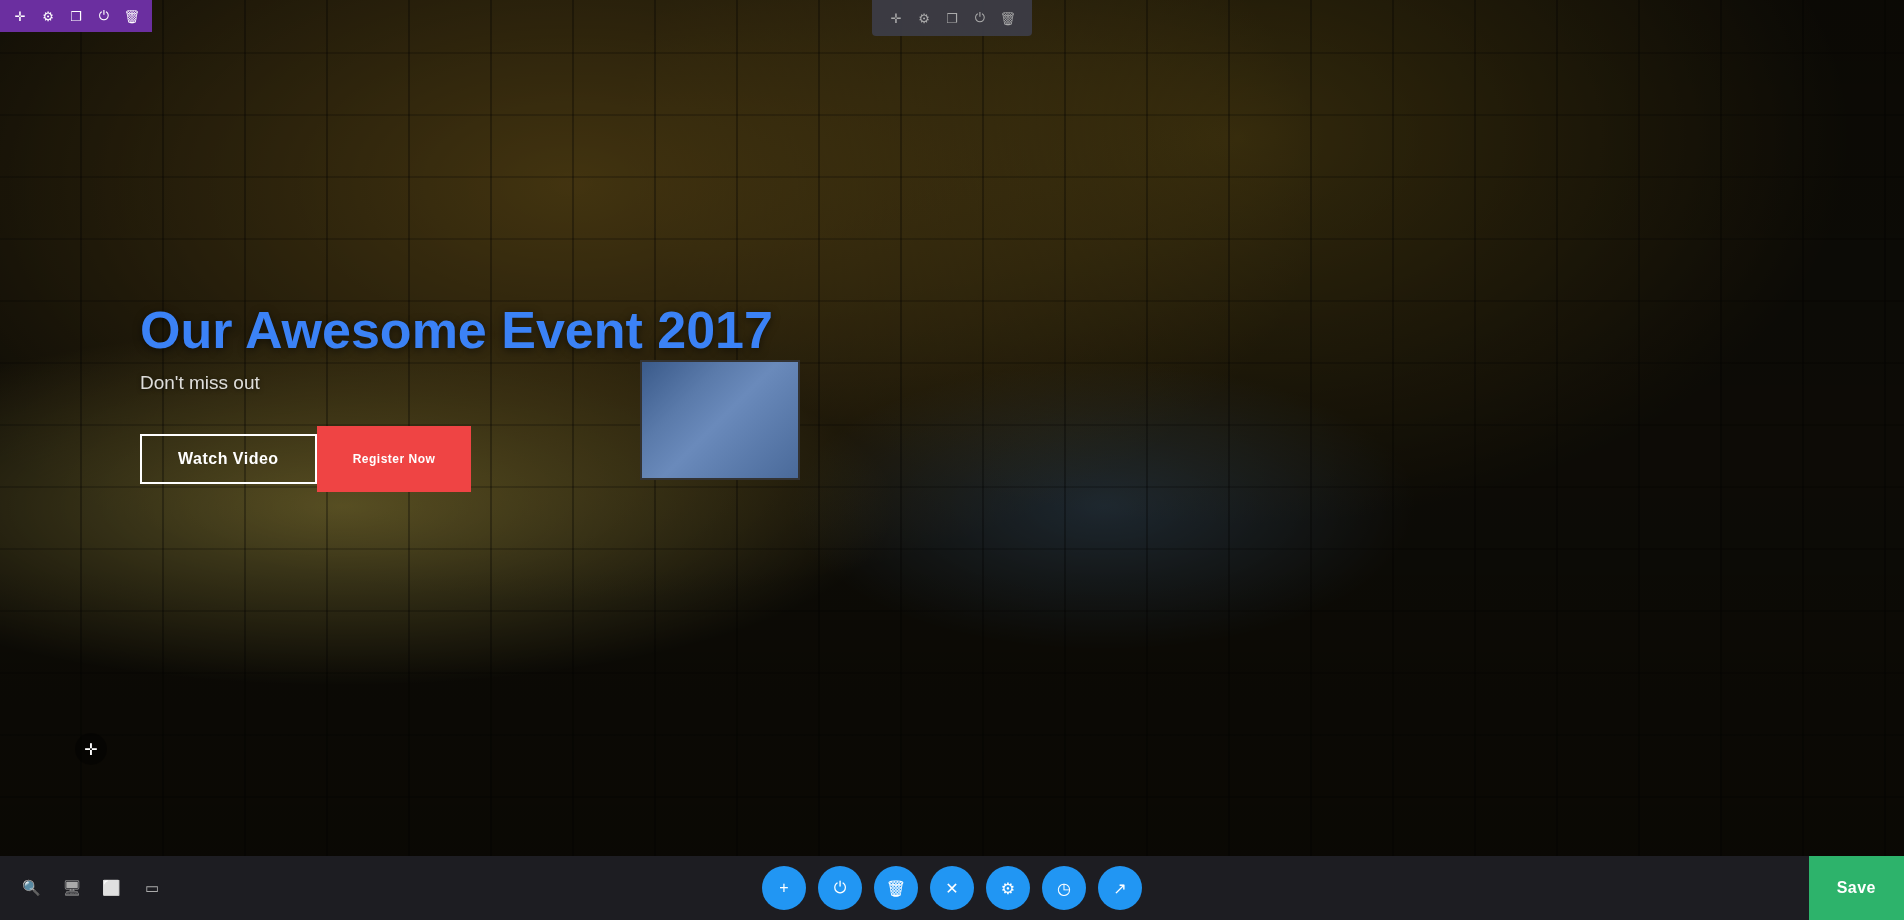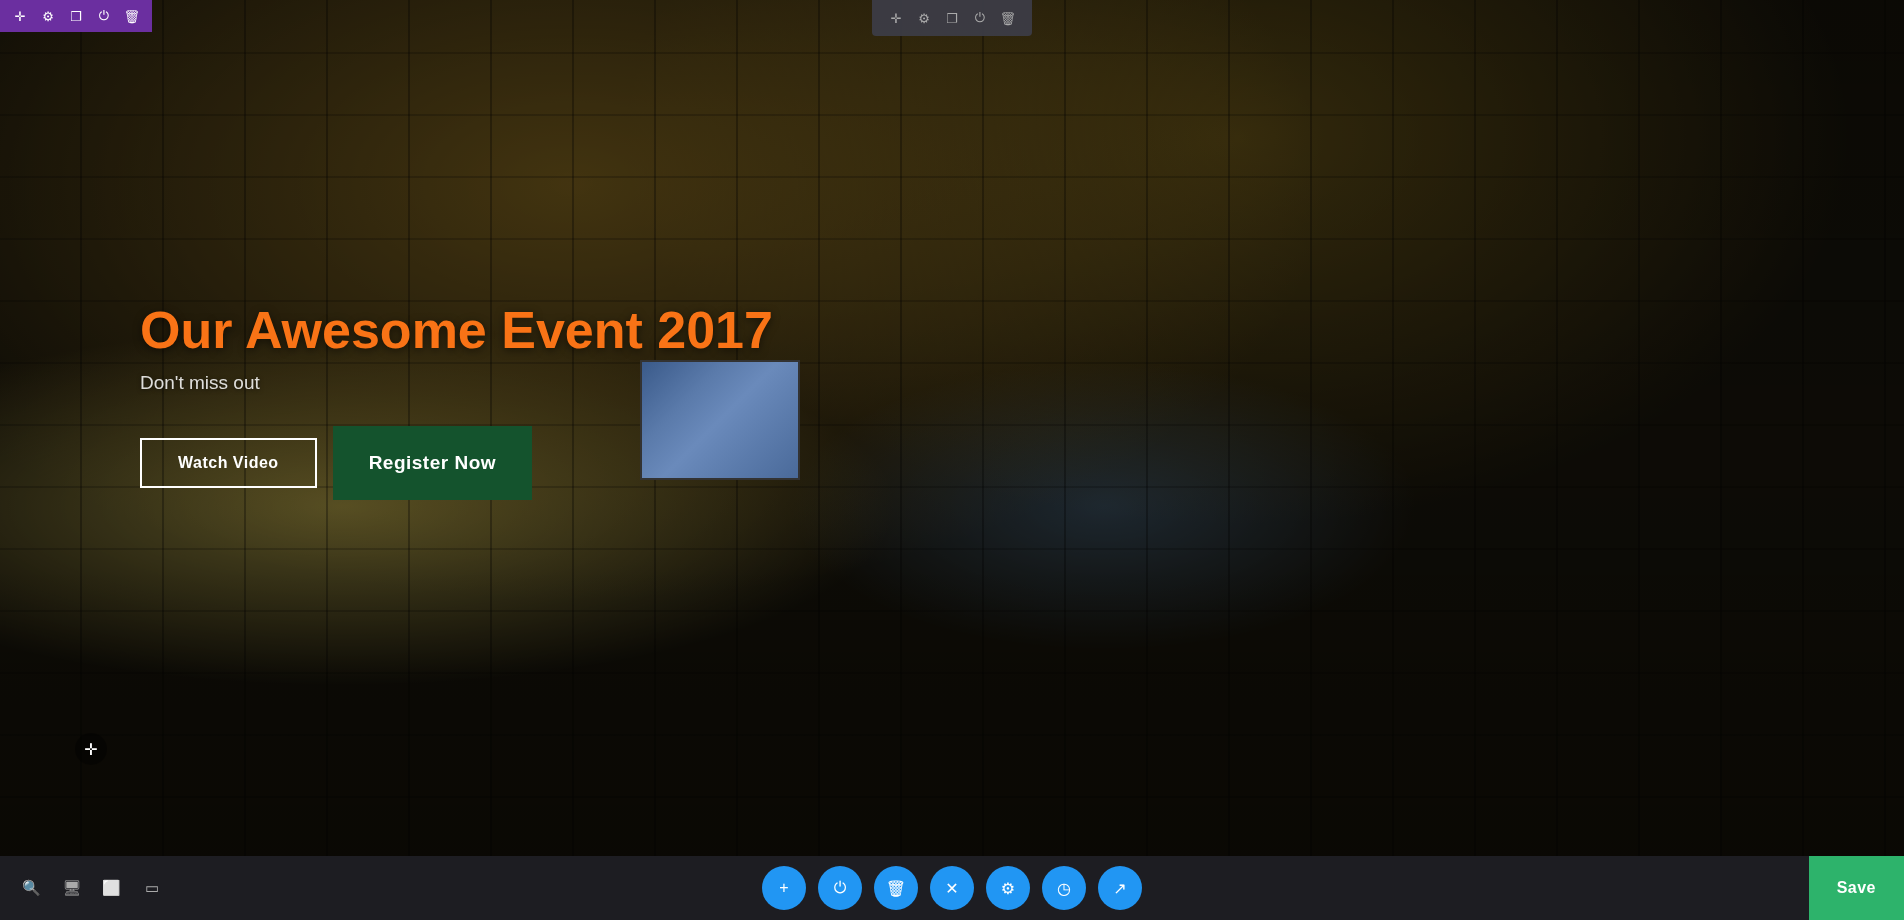--- a/index.html
+++ b/index.html
@@ -98,55 +98,54 @@
       position: absolute;
       top: 300px;
       left: 140px;
       z-index: 10;
       color: white;
     }
 
     .hero-title {
       font-size: 52px;
       font-weight: 700;
-      color: #f97316;
+      color: #3b82f6;
       margin-bottom: 12px;
       text-shadow: 0 2px 8px rgba(0,0,0,0.5);
     }
 
     .hero-subtitle {
       font-size: 19px;
       color: rgba(255,255,255,0.85);
       margin-bottom: 32px;
       text-shadow: 0 1px 4px rgba(0,0,0,0.5);
     }
 
     .hero-buttons {
       display: flex;
-      gap: 16px;
       align-items: center;
     }
 
     .btn-watch {
       padding: 14px 36px;
       background: transparent;
       color: white;
       border: 2px solid white;
       font-size: 16px;
       font-weight: 600;
       cursor: pointer;
       letter-spacing: 0.5px;
     }
 
     .btn-register {
       padding: 26px 36px;
-      background: #14532d;
+      background: #ef4444;
       color: white;
       border: none;
-      font-size: 19px;
+      font-size: 12px;
       font-weight: 600;
       cursor: pointer;
       letter-spacing: 0.5px;
     }
 
     
     .move-handle {
       position: absolute;
       bottom: 155px;
       left: 75px;

